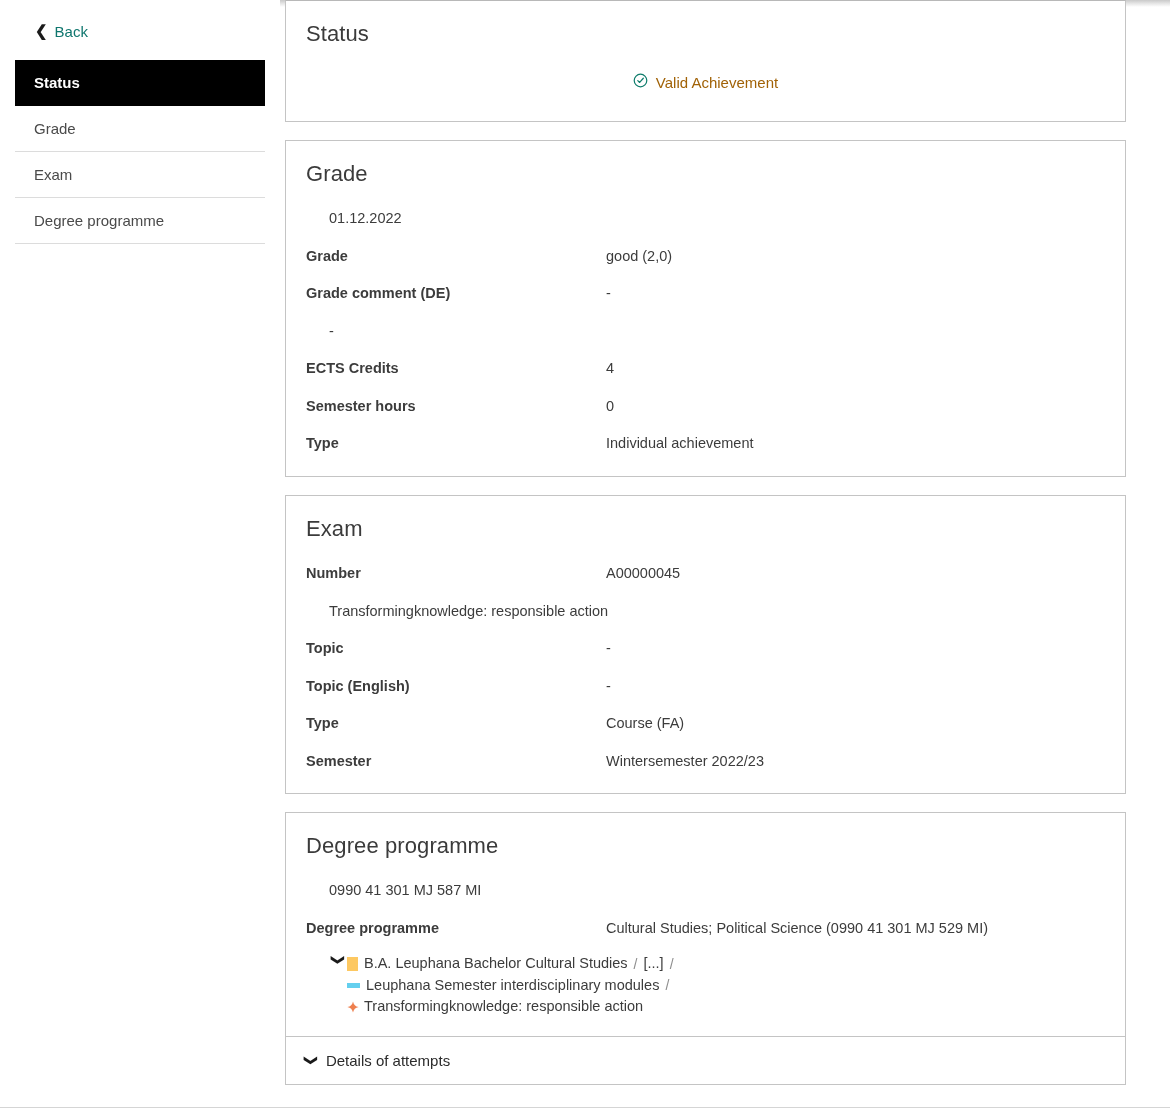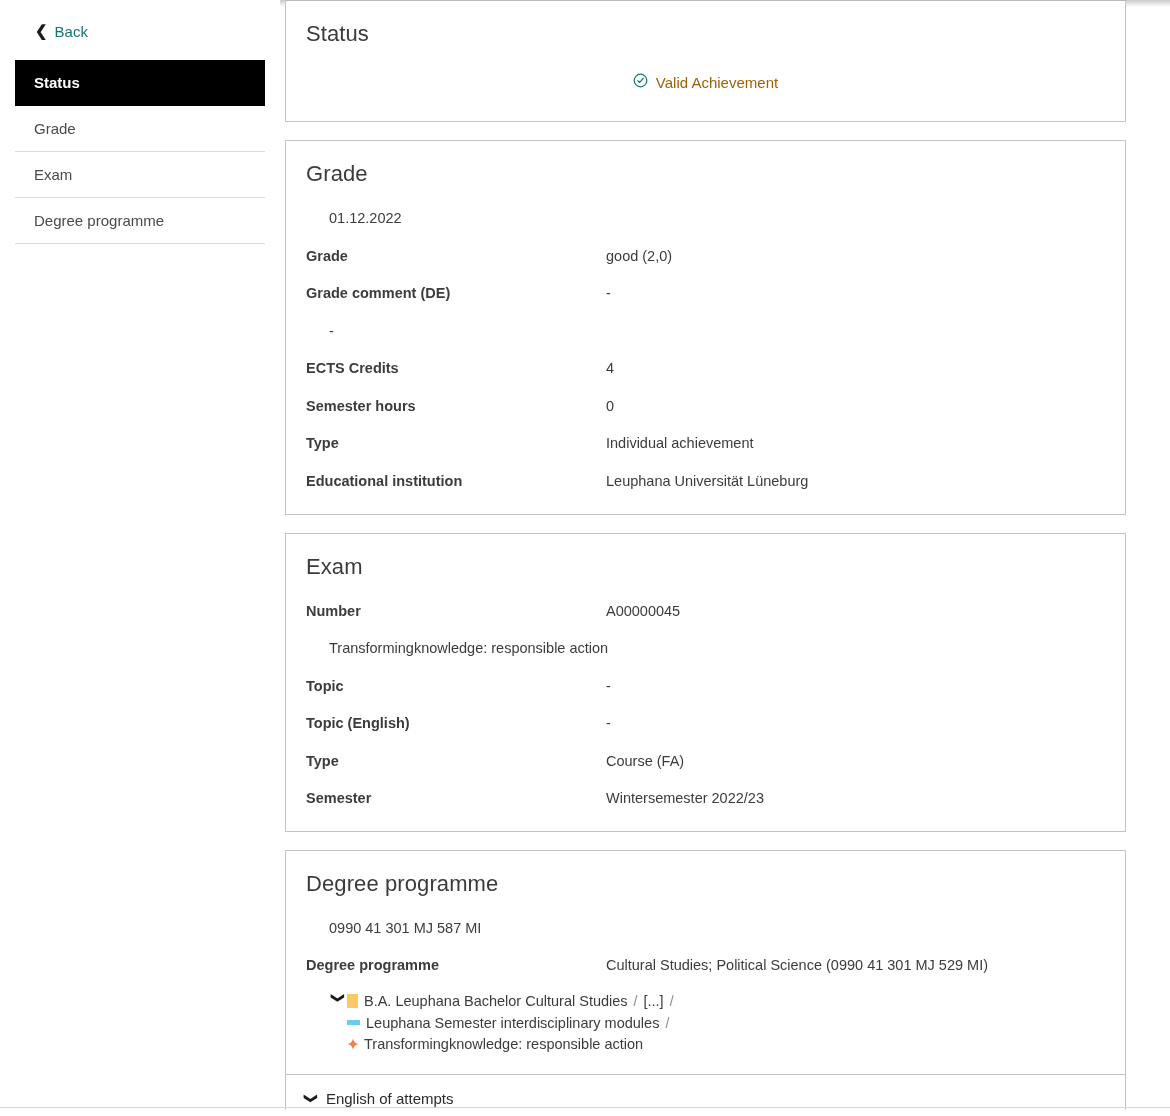--- a/index.html
+++ b/index.html
@@ -305,24 +305,20 @@
           <div class="field-value">4</div>
         </div>
         <div class="field-row">
           <div class="field-label">Semester hours</div>
           <div class="field-value">0</div>
         </div>
         <div class="field-row">
           <div class="field-label">Type</div>
           <div class="field-value">Individual achievement</div>
         </div>
-        <div class="field-row">
-          <div class="field-label">Educational institution</div>
-          <div class="field-value">Leuphana Universität Lüneburg</div>
-        </div>
       </div>
     </div>
 
     <div class="card">
       <div class="card-title">Exam</div>
       <div class="card-body">
         <div class="field-row">
           <div class="field-label">Number</div>
           <div class="field-value">A00000045</div>
         </div>
@@ -390,21 +386,21 @@
               <span>Transformingknowledge: responsible action</span>
             </div>
 
           </div>
         </div>
 
       </div>
 
       <div class="card-footer">
         <span class="footer-chevron" style="display: inline-block; transform: rotate(90deg);">❯</span>
-        <span>English of attempts</span>
+        <span>Details of attempts</span>
       </div>
     </div>
 
   </div>
 
   <div class="bottom-rule"></div>
   <div class="bottom-rule2"></div>
 
 </div>
 

